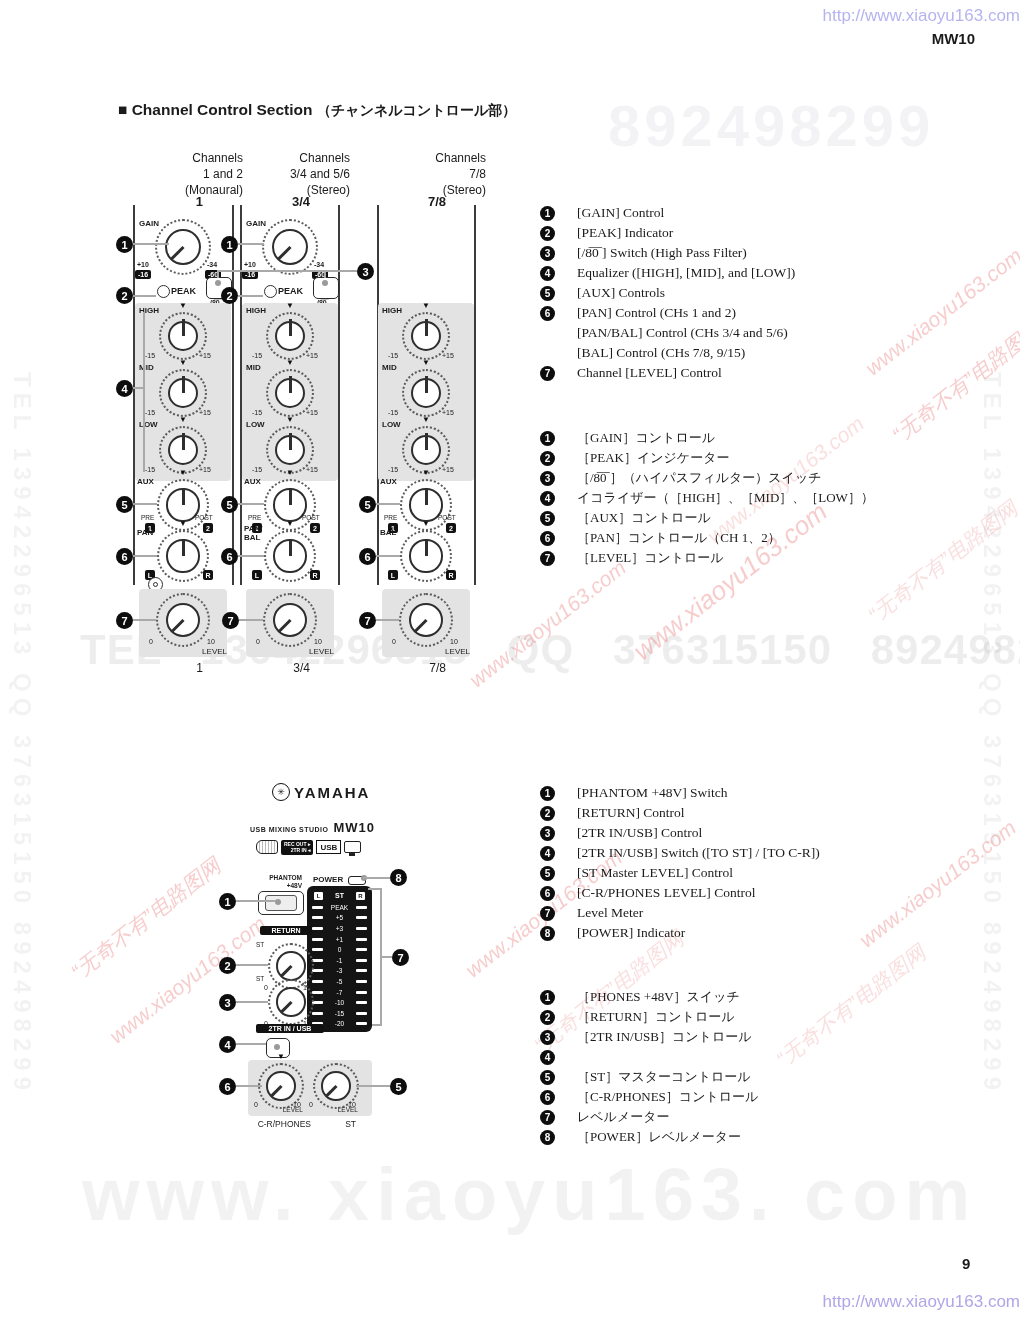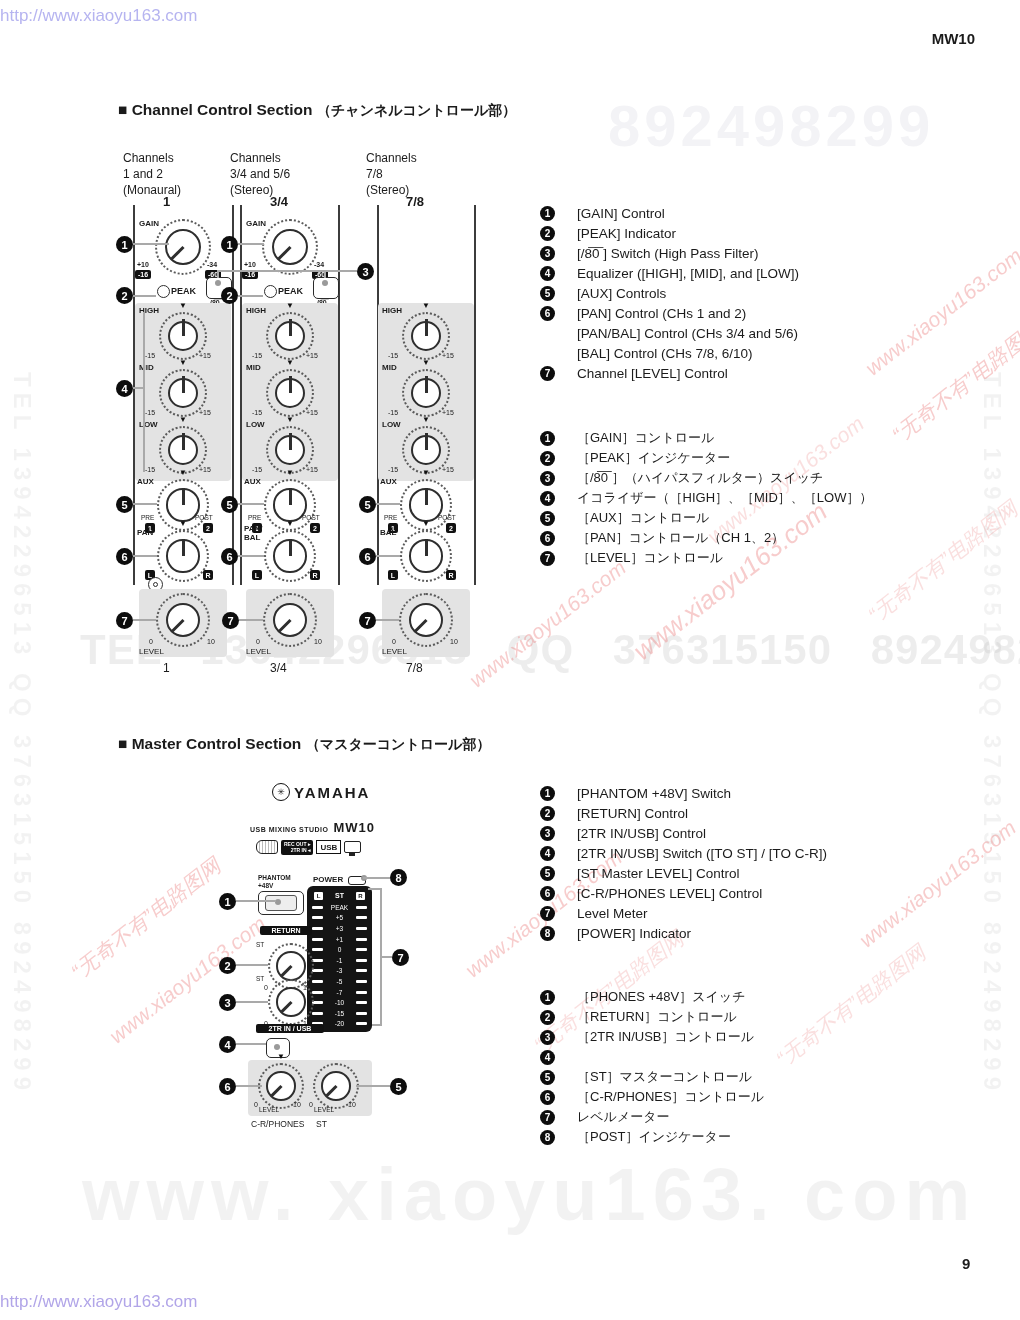--- a/index.html
+++ b/index.html
@@ -1,21 +1,21 @@
 <!DOCTYPE html>
 <html><head>
 <meta charset="utf-8">
 <style>
   html,body{margin:0;padding:0;background:#fff;}
   .page{position:relative;width:1020px;height:1320px;background:#fff;overflow:hidden;
         font-family:"Liberation Sans", sans-serif;color:#1b1b1b;}
   .abs{position:absolute;}
   .t{position:absolute;font-size:8px;color:#1b1b1b;white-space:nowrap;}
   .b{font-weight:bold;}
-  .ctr{text-align:left;}
+  .ctr{text-align:right;}
   
   .knob{position:absolute;}
   .knob .ring{position:absolute;inset:0;border:2px dotted #5a5a5a;border-radius:50%;}
   .knob .cap{position:absolute;inset:18%;border:2px solid #2e2e2e;border-radius:50%;background:#fff;}
   .knob .ptr{position:absolute;left:50%;top:50%;width:3px;height:17px;margin-left:-1.5px;margin-top:-17px;
              background:#2e2e2e;transform-origin:50% 100%;}
   .knob .ptr.sw{transform:rotate(-135deg);}
   .knob .mark{position:absolute;top:-11px;left:50%;transform:translateX(-50%);font-size:8px;color:#111;}
   
   .cb{position:absolute;width:17px;height:17px;border-radius:50%;background:#0d0d0d;color:#fff;
@@ -29,21 +29,21 @@
   .vl{position:absolute;width:2px;background:#a9a9a9;}
   .sline{position:absolute;width:1.5px;background:#3c3c3c;}
   .graybox{position:absolute;background:#e3e3e3;border-radius:4px;}
   .circle{position:absolute;border:1.5px solid #2e2e2e;border-radius:50%;background:#fff;}
   
   .list{position:absolute;}
   .lrow{display:flex;align-items:center;height:20px;}
   .lbadge{display:inline-flex;width:15px;height:15px;border-radius:50%;background:#0d0d0d;color:#fff;
           font-size:10px;font-weight:bold;align-items:center;justify-content:center;flex:0 0 15px;margin-right:22px;}
   .lbadge.blank{visibility:hidden;}
-  .ltxt{font-size:13.5px;white-space:nowrap;}
+  .ltxt{font-size:13.5px;white-space:nowrap;font-family:Liberation Serif, serif;}
   .jp .ltxt{font-size:13px;}
   
   .meter{position:absolute;left:307px;top:886px;width:65px;height:146px;background:#141414;border-radius:6px;
          display:flex;flex-direction:column;}
   .mhead{display:flex;align-items:center;justify-content:space-between;padding:3px 7px 0 7px;height:13px;}
   .mhead .lr{background:#fff;color:#111;font-size:6px;font-weight:bold;width:9px;height:8px;
              display:flex;align-items:center;justify-content:center;border-radius:1px;}
   .mhead .stt{color:#fff;font-size:7px;font-weight:bold;}
   .mrow{display:flex;align-items:center;justify-content:space-between;padding:0 5px;height:10.6px;}
   .mrow .dash{width:11px;height:3px;background:#fff;border-radius:1px;}
@@ -398,21 +398,21 @@
     <div class="lrow">
         <span class="lbadge">6</span>
         <span class="ltxt">[PAN] Control (CHs 1 and 2)</span>
       </div>
     <div class="lrow">
         <span class="lbadge blank"></span>
         <span class="ltxt">[PAN/BAL] Control (CHs 3/4 and 5/6)</span>
       </div>
     <div class="lrow">
         <span class="lbadge blank"></span>
-        <span class="ltxt">[BAL] Control (CHs 7/8, 6/10)</span>
+        <span class="ltxt">[BAL] Control (CHs 7/8, 9/15)</span>
       </div>
     <div class="lrow">
         <span class="lbadge">7</span>
         <span class="ltxt">Channel [LEVEL] Control</span>
       </div>
   </div>
   <div class="list jp" style="left:540px;top:428px;">
     <div class="lrow">
         <span class="lbadge">1</span>
         <span class="ltxt">［GAIN］コントロール</span>
@@ -436,24 +436,20 @@
     <div class="lrow">
         <span class="lbadge">6</span>
         <span class="ltxt">［PAN］コントロール（CH 1、2）</span>
       </div>
     <div class="lrow">
         <span class="lbadge">7</span>
         <span class="ltxt">［LEVEL］コントロール</span>
       </div>
   </div>
 
-  <div class="abs" style="left:118px;top:735px;">
-    <span class="b" style="font-size:15.5px;">■ Master Control Section</span>
-    <span style="font-size:14px;font-weight:bold;">（マスターコントロール部）</span>
-  </div>
 
   <div class="abs" style="left:272px;top:783px;display:flex;align-items:center;gap:4px;">
     <span style="width:16px;height:16px;border:1.5px solid #111;border-radius:50%;display:inline-flex;align-items:center;justify-content:center;font-size:9px;">✳</span>
     <span class="b" style="font-size:15px;letter-spacing:2px;">YAMAHA</span>
   </div>
   <div class="abs" style="left:250px;top:820px;display:flex;align-items:baseline;gap:5px;">
     <span style="font-size:7px;font-weight:bold;letter-spacing:0.5px;">USB MIXING STUDIO</span>
     <span class="b" style="font-size:13px;letter-spacing:1px;">MW10</span>
   </div>
   <div class="iorow">
@@ -666,17 +662,17 @@
     <div class="lrow">
         <span class="lbadge">6</span>
         <span class="ltxt">［C-R/PHONES］コントロール</span>
       </div>
     <div class="lrow">
         <span class="lbadge">7</span>
         <span class="ltxt">レベルメーター</span>
       </div>
     <div class="lrow">
         <span class="lbadge">8</span>
-        <span class="ltxt">［POST］インジケーター</span>
+        <span class="ltxt">［POWER］レベルメーター</span>
       </div>
   </div>
 
 </div>
 
 </body></html>

